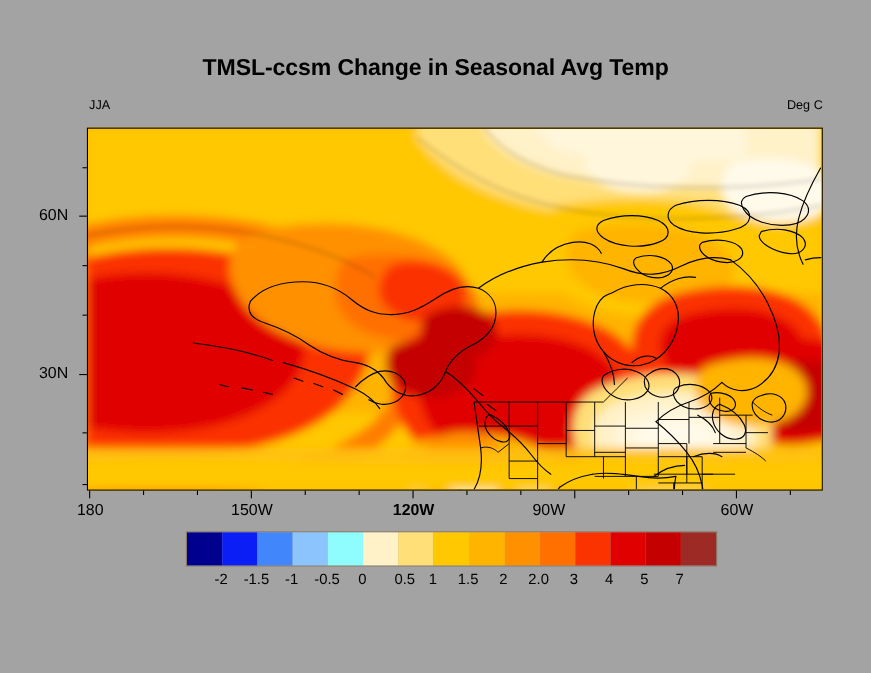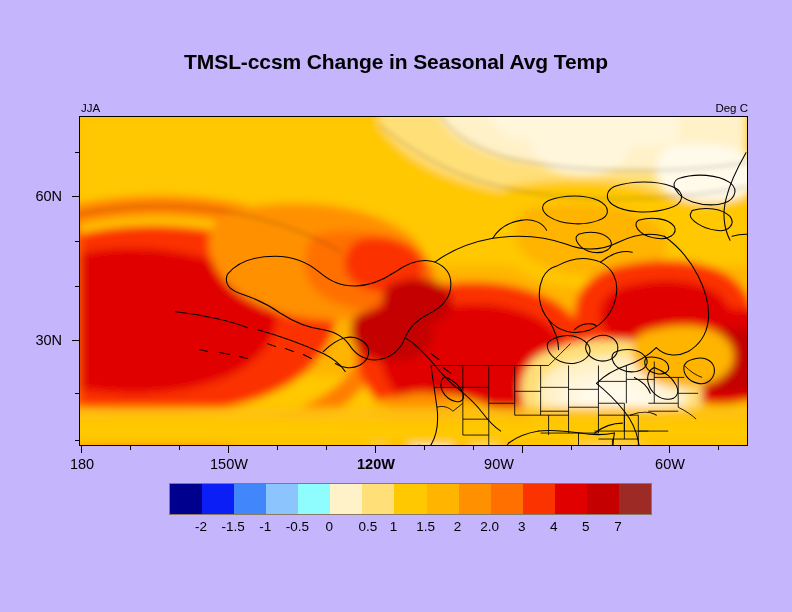--- a/index.html
+++ b/index.html
@@ -1,23 +1,23 @@
 <!DOCTYPE html>
 <html><head>
 <meta charset="utf-8">
 <style>
   html,body{margin:0;padding:0;background:#ffffff;}
   body{width:792px;height:612px;overflow:hidden;
        font-family:"Liberation Sans","DejaVu Sans",sans-serif;color:#000;}
-  #stage{position:relative;width:792px;height:612px;background:#c4b5fd;}
+  #stage{position:relative;width:792px;height:612px;background:#a3a3a3;}
 
   .title{position:absolute;left:0;top:50px;width:792px;text-align:center;
          font-size:21px;font-weight:bold;letter-spacing:-.1px;}
 
-  .hdr{position:absolute;font-size:11.5px;margin-top:12px;}
+  .hdr{position:absolute;font-size:11.5px;}
   #hdr-left{left:81px;top:90px;}
   #hdr-center{left:0;top:90px;width:792px;text-align:center;}
   #hdr-right{right:44px;top:90px;}
 
   
   #mapframe{position:absolute;left:79px;top:116px;width:669px;height:330px;
             border:1.4px solid #000;box-sizing:border-box;overflow:hidden;
             background:#ffc000;}
   #mapcanvas{position:absolute;left:0;top:0;width:100%;height:100%;display:block;}
 

